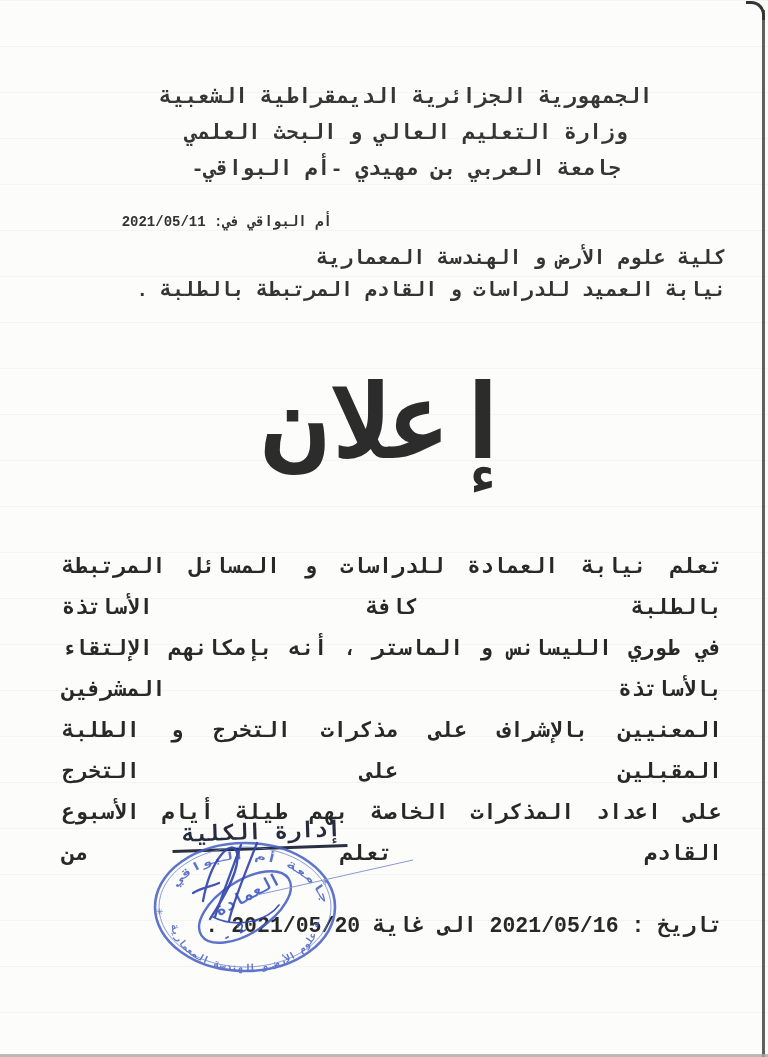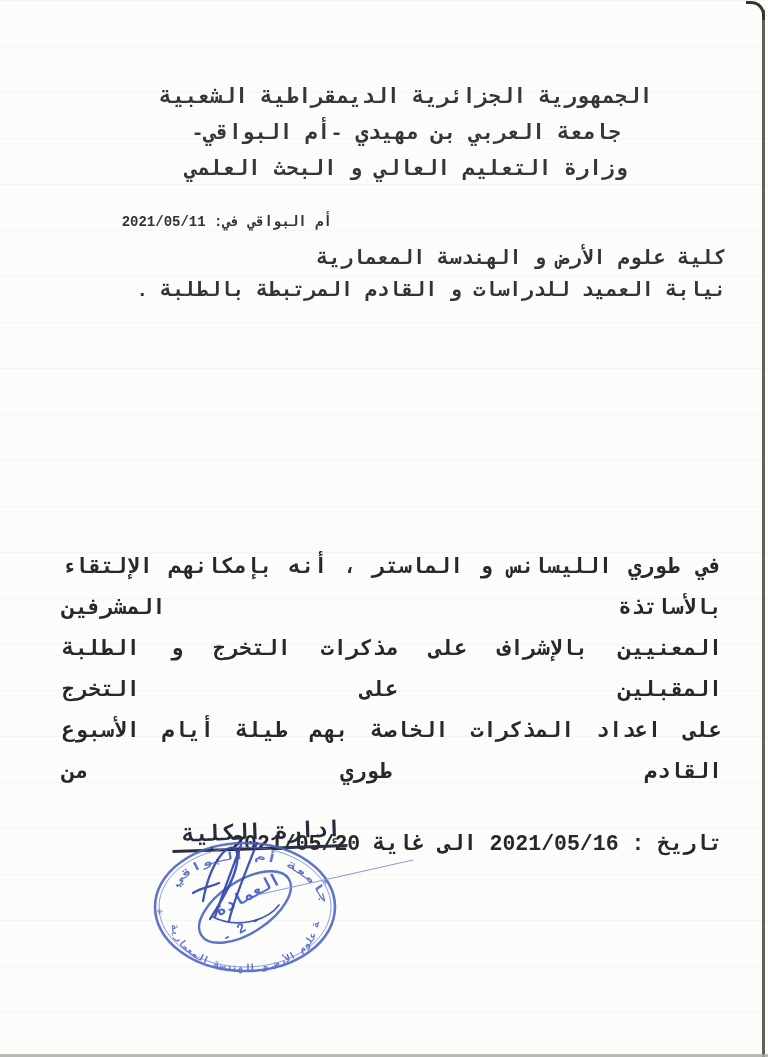--- a/index.html
+++ b/index.html
@@ -76,36 +76,38 @@
   }
 </style>
 </head>
 <body>
 
 <div class="page">
   <div class="scan-streaks"></div>
 
   <div class="header-block rtl">
     <div>الجمهورية الجزائرية الديمقراطية الشعبية</div>
+    <div>وزارة التعليم العالي و البحث العلمي</div>
     <div>جامعة العربي بن مهيدي -أم البواقي-</div>
-    <div>وزارة التعليم العالي و البحث العلمي</div>
   </div>
 
   <div class="date-line rtl">أم البواقي في: 2021/05/11</div>
 
   <div class="dept-block rtl">
     <div>كلية علوم الأرض و الهندسة المعمارية</div>
     <div>نيابة العميد للدراسات و القادم المرتبطة بالطلبة .</div>
   </div>
 
+  <div class="big-title rtl">إعلان</div>
 
   <div class="body-block rtl">
+    <div class="body-line">تعلم نيابة العمادة للدراسات و المسائل المرتبطة بالطلبة كافة الأساتذة</div>
     <div class="body-line">في طوري الليسانس و الماستر ، أنه بإمكانهم الإلتقاء بالأساتذة المشرفين</div>
     <div class="body-line">المعنيين بالإشراف على مذكرات التخرج و الطلبة المقبلين على التخرج</div>
-    <div class="body-line">على اعداد المذكرات الخاصة بهم طيلة أيام الأسبوع القادم طوري من</div>
+    <div class="body-line">على اعداد المذكرات الخاصة بهم طيلة أيام الأسبوع القادم تعلم من</div>
     <div class="body-line last">تاريخ : 2021/05/16 الى غاية 2021/05/20 .</div>
   </div>
 
   <div class="sig-label rtl">إدارة الكلية</div>
 
   <svg class="stamp-svg" width="290" height="152" viewBox="0 0 290 152" aria-hidden="true">
     <defs>
       <path id="arcTop" d="M 22,80 A 78,54 0 0 1 178,80" fill="none"></path>
       <path id="arcBottom" d="M 26,88 A 74,50 0 0 0 174,88" fill="none"></path>
     </defs>

